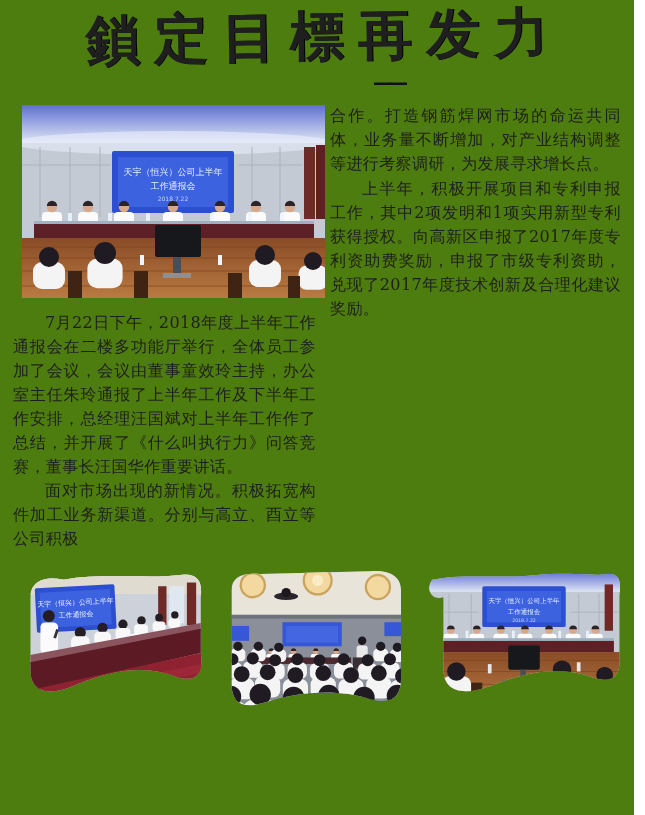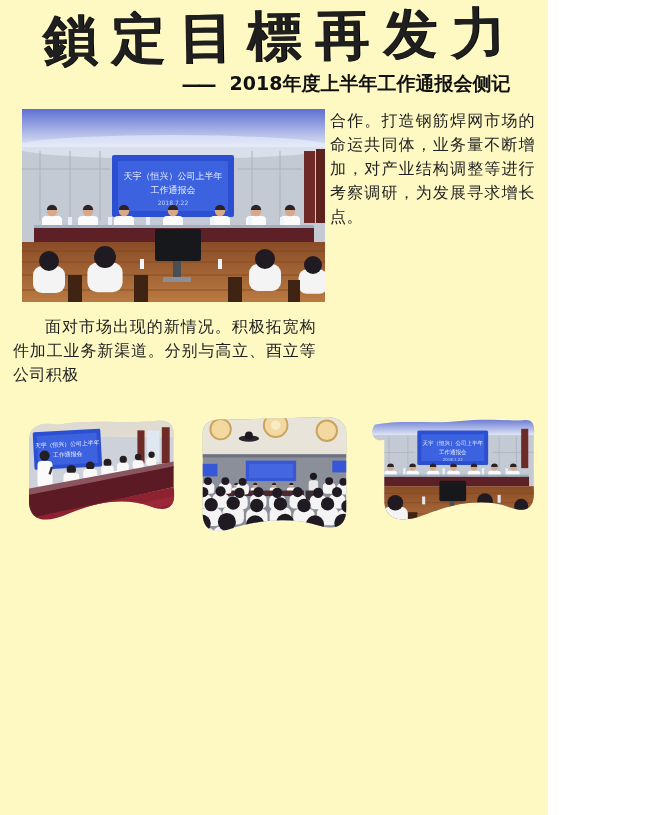--- a/index.html
+++ b/index.html
@@ -1,17 +1,17 @@
 <!DOCTYPE html>
 <html><head>
 <meta charset="utf-8">
 <style>
   html,body { margin:0; padding:0; background:#ffffff; }
   .page {
-    position:relative; width:548px; height:815px; background:#fef9c3;
+    position:relative; width:634px; height:815px; background:#4d7c0f;
     font-family:"DejaVu Serif","Liberation Serif",serif; color:#1f1f1f;
     overflow:hidden;
   }
   .header { padding-top:4px; }
   .title {
     margin:0; text-align:center;
     font-size:54px; font-weight:bold; line-height:1.2;
     letter-spacing:14px; text-indent:14px;
     font-family:"DejaVu Serif","Liberation Serif",serif;
     transform:rotate(-1deg);
@@ -23,21 +23,21 @@
     font-family:"DejaVu Sans","Liberation Sans",sans-serif;
     font-weight:bold; font-size:19px; color:#111;
   }
   .subtitle .dash { letter-spacing:-3px; font-weight:bold; }
   .columns { display:flex; gap:14px; padding:0 13px; margin-top:12px; }
   .col { width:303px; }
   .para {
     margin:0; font-size:16px; line-height:24px; letter-spacing:0.4px;
     text-align:justify; text-indent:2em;
   }
-  .para.noindent { text-indent:0; }
+  .para.noindent { text-indent:0;font-family:Liberation Mono, monospace; }
   .photo-frame { display:block;padding-left:9px; }
   .top-photo { width:303px; height:193px; margin-bottom:13px; }
   .photo-row { display:flex; gap:7px; padding:0 12px; margin-top:15px; align-items:flex-start; }
   .photo-a { width:203px; height:148px; }
   .photo-b { width:196px; height:150px; margin-top:-3px; }
   .photo-c { width:215px; height:148px; }
   .photo-frame svg { display:block; width:100%; height:100%; }
   svg text { font-family:"DejaVu Sans","Liberation Sans",sans-serif; }
   .defs-holder { position:absolute; width:0; height:0; overflow:hidden; }
 </style>
@@ -65,21 +65,20 @@
         <circle cy="-1" r="5.2" fill="#d9a78a"></circle>
         <path d="M-5.2,-2 a5.2,5.2 0 0 1 10.4,0 z" fill="#2a2428"></path>
       </g>
     </defs>
   </svg>
 
   <header class="header">
     <h1 class="title">鎖定目標再发力</h1>
     <div class="subtitle">
       <span class="dash">——</span>
-      <span>2018年度上半年工作通报会侧记</span>
     </div>
   </header>
 
   <div class="columns">
 
     <div class="col">
       <div class="photo-frame top-photo">
         <svg viewBox="0 0 303 193">
           <rect width="303" height="193" fill="#c3cad3"></rect>
           <rect width="303" height="38" fill="url(#gCeil)"></rect>
@@ -144,25 +143,27 @@
               <rect x="112" y="166" width="14" height="27"></rect>
             <rect x="206" y="168" width="14" height="25"></rect>
               <rect x="266" y="171" width="12" height="22"></rect>
           </g>
           <g fill="#eef5ff">
             <rect x="118" y="150" width="4" height="10"></rect>
               <rect x="196" y="150" width="4" height="10"></rect>
           </g>
         </svg>
       </div>
+      <p class="para">7月22日下午，2018年度上半年工作通报会在二楼多功能厅举行，全体员工参加了会议，会议由董事童效玲主持，办公室主任朱玲通报了上半年工作及下半年工作安排，总经理汪国斌对上半年工作作了总结，并开展了《什么叫执行力》问答竞赛，董事长汪国华作重要讲话。</p>
       <p class="para">面对市场出现的新情况。积极拓宽构件加工业务新渠道。分别与高立、酉立等公司积极</p>
     </div>
 
     <div class="col">
       <p class="para noindent">合作。打造钢筋焊网市场的命运共同体，业务量不断增加，对产业结构调整等进行考察调研，为发展寻求增长点。</p>
+      <p class="para">上半年，积极开展项目和专利申报工作，其中2项发明和1项实用新型专利获得授权。向高新区申报了2017年度专利资助费奖励，申报了市级专利资助，兑现了2017年度技术创新及合理化建议奖励。</p>
     </div>
   </div>
 
   <div class="photo-row">
 
     <div class="photo-frame photo-a">
       <svg viewBox="0 0 203 148">
         <defs>
           <clipPath id="pA">
             <path d="M10,30 C10,10 25,5 46,9 C88,1 134,8 170,4 C190,1 196,10 194,28 L194,88 C198,112 188,121 166,113 C130,100 94,108 60,122 C31,135 10,132 10,105 Z"></path>

